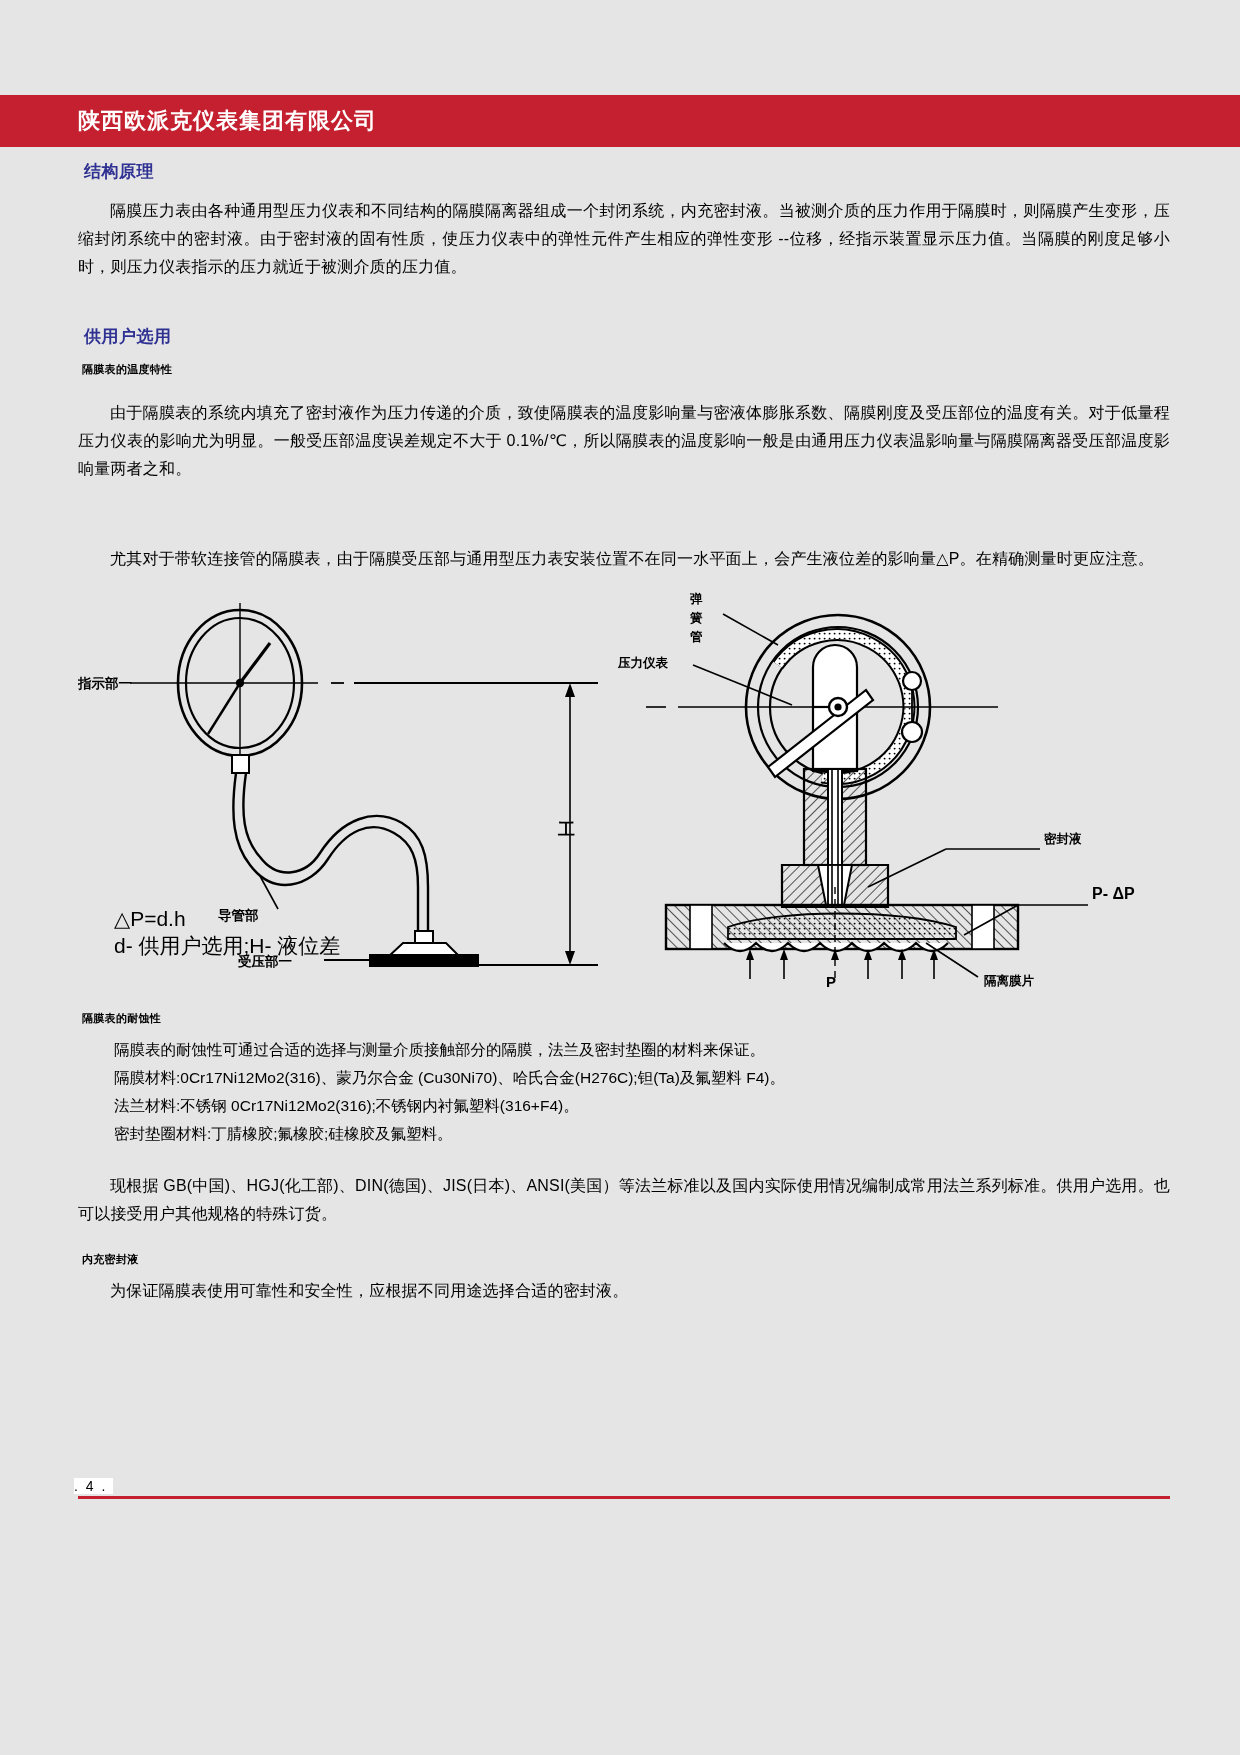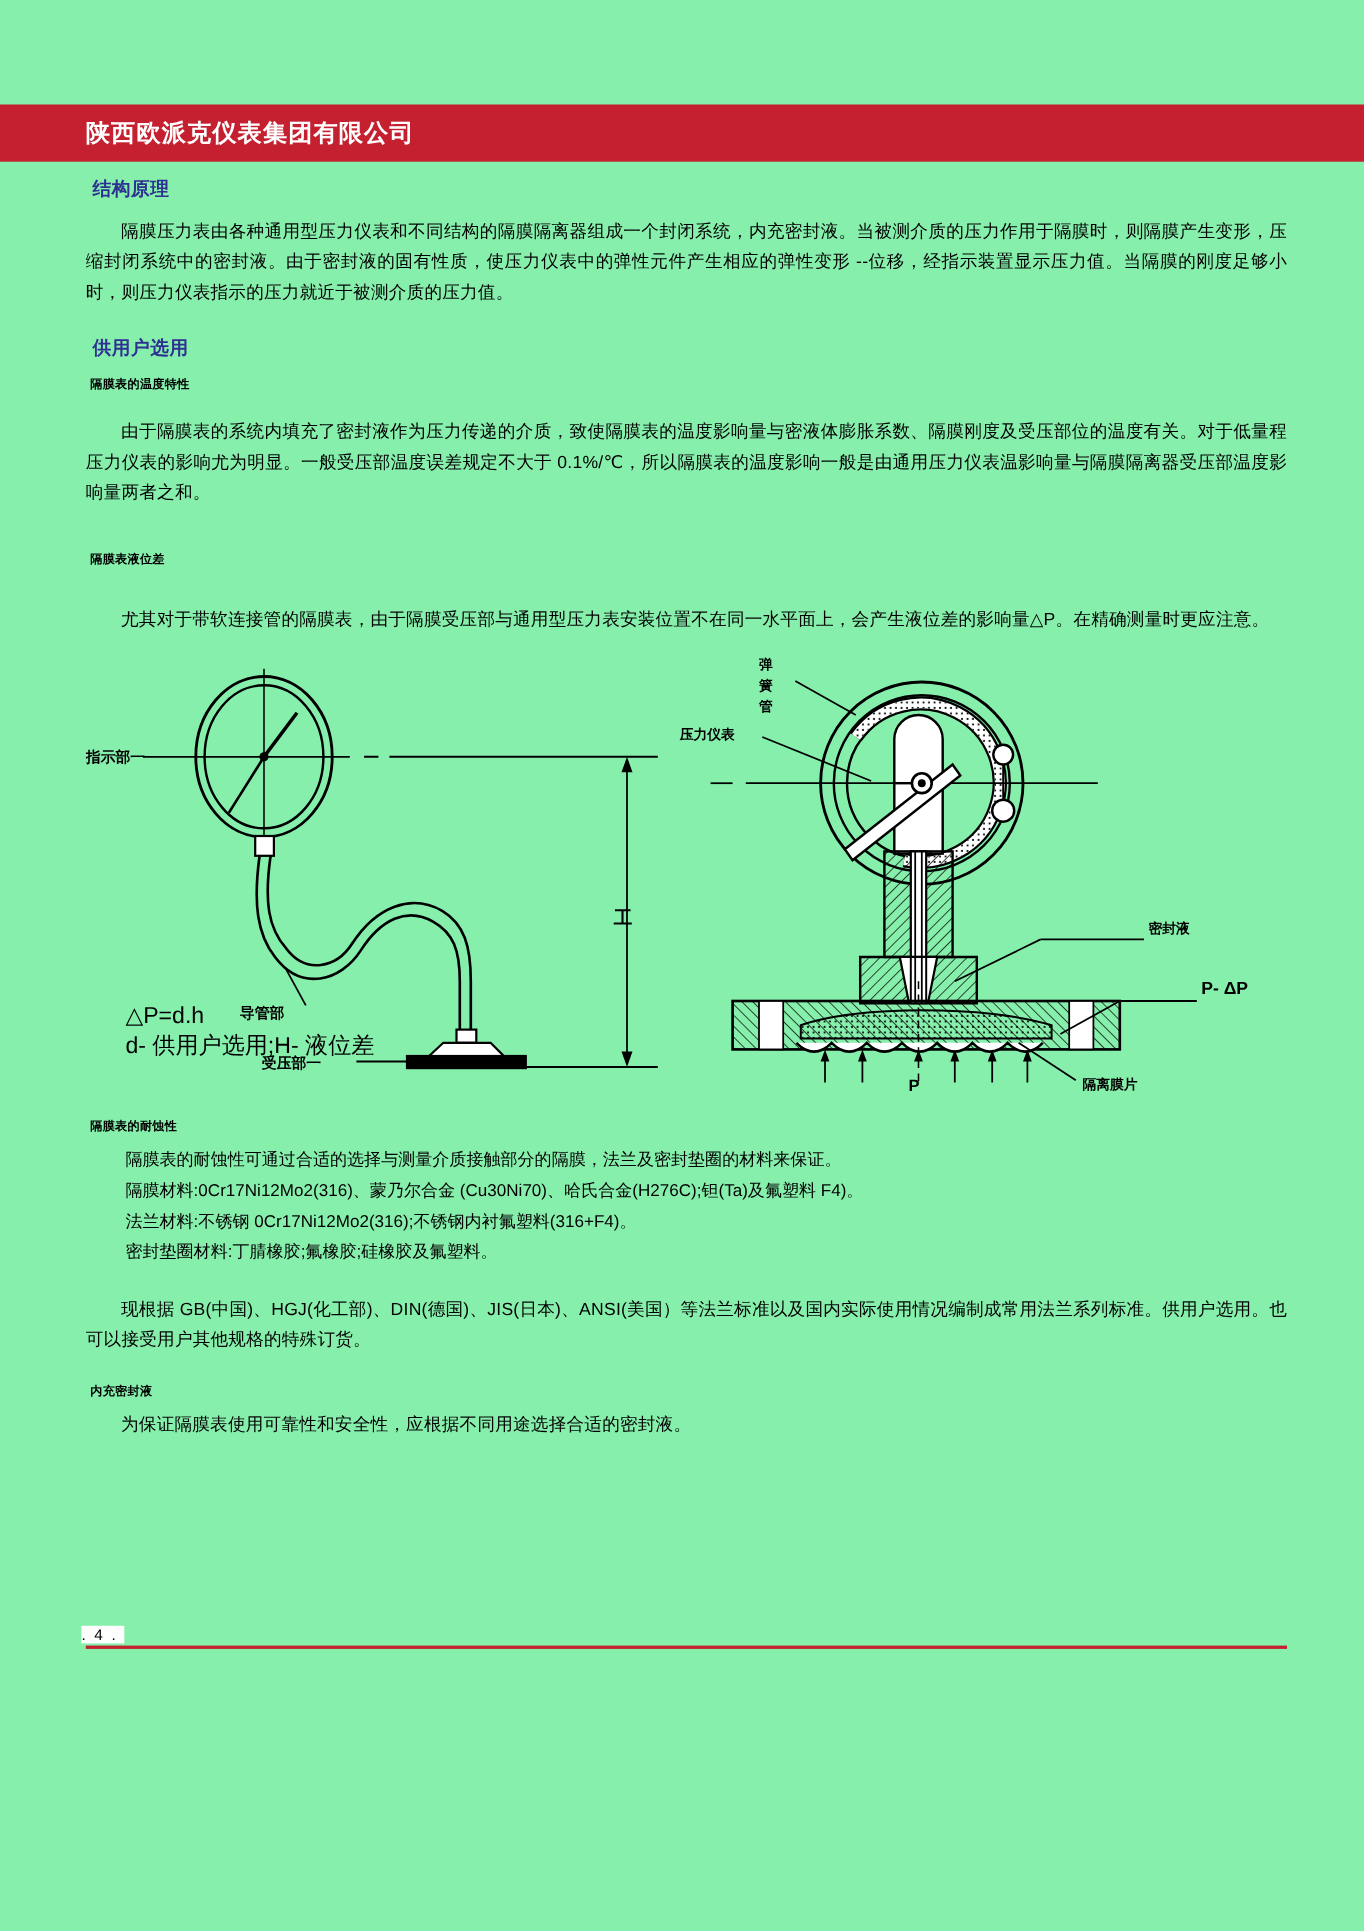--- a/index.html
+++ b/index.html
@@ -10,21 +10,21 @@
     background: #ffffff;
     font-family: "Liberation Sans", "DejaVu Sans", sans-serif;
     color: #000000;
     position: relative;
     overflow: hidden;
   }
   .page {
     position: relative;
     width: 1240px;
     height: 1755px;
-    background: #86efac;
+    background: #e5e5e5;
     padding-left: 36px;
   }
 
   
   .header-band {
     position: absolute;
     top: 95px; left: 0;
     width: 1240px;
     height: 52px;
     background: #c4202f;
@@ -62,21 +62,21 @@
     letter-spacing: 0.3px;
   }
   p.para {
     font-size: 16px;
     line-height: 28px;
     margin: 0;
     text-align: justify;
     text-indent: 2em;
     letter-spacing: 0.2px;
   }
-  .blk { margin-bottom: 12px; }
+  .blk { margin-bottom: 32px; }
   .mline {
     font-size: 15.5px;
     line-height: 28px;
     margin: 0 0 0 36px;
   }
 
   
   .figure {
     position: relative;
     width: 1092px;
@@ -133,21 +133,20 @@
 
     <div>
       <h2 class="sec-title">供用户选用</h2>
 
       <h3 class="sub-title">隔膜表的温度特性</h3>
       <div class="spacer-sm"></div>
       <p class="para">由于隔膜表的系统内填充了密封液作为压力传递的介质，致使隔膜表的温度影响量与密液体膨胀系数、隔膜刚度及受压部位的温度有关。对于低量程压力仪表的影响尤为明显。一般受压部温度误差规定不大于 0.1%/℃，所以隔膜表的温度影响一般是由通用压力仪表温影响量与隔膜隔离器受压部温度影响量两者之和。</p>
 
       <div class="spacer-lg"></div>
 
-      <h3 class="sub-title">隔膜表液位差</h3>
       <div class="spacer-md"></div>
       <p class="para">尤其对于带软连接管的隔膜表，由于隔膜受压部与通用型压力表安装位置不在同一水平面上，会产生液位差的影响量△P。在精确测量时更应注意。</p>
     </div>
 
     <div class="figure">
       <svg width="1092" height="400" viewBox="0 0 1092 400" xmlns="http://www.w3.org/2000/svg">
         <defs>
           <pattern id="hatch" patternUnits="userSpaceOnUse" width="7" height="7" patternTransform="rotate(45)">
             <line x1="0" y1="0" x2="0" y2="7" stroke="#000" stroke-width="1.3"></line>
           </pattern>

